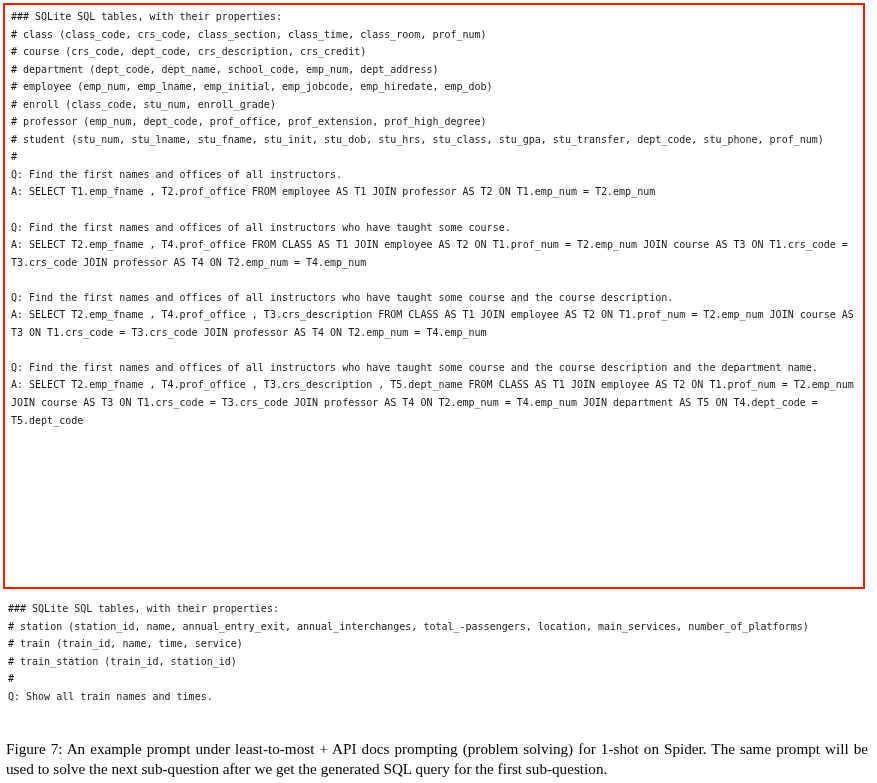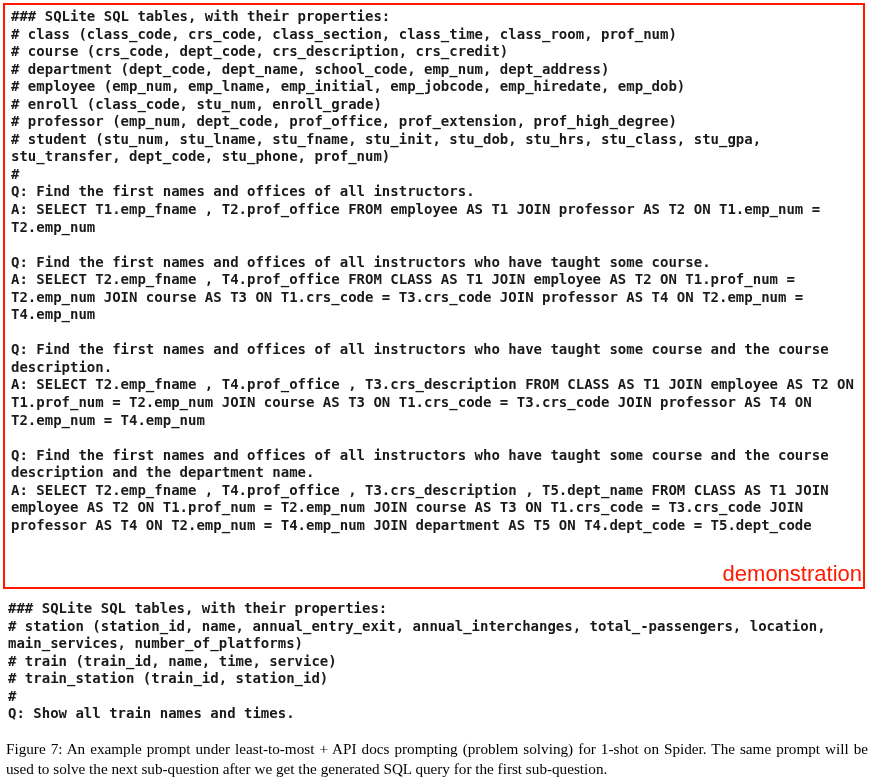--- a/index.html
+++ b/index.html
@@ -22,26 +22,25 @@
     top: 3px;
     width: 862px;
     height: 586px;
     box-sizing: border-box;
     border: 2px solid #ff1a00;
     background: #ffffff;
   }
 
   .mono-block {
     font-family: "DejaVu Sans Mono", monospace;
-    font-size: 14px;
+    font-size: 10px;
     line-height: 17.55px;
     color: #1a1a1a;
     white-space: pre-wrap;
     word-break: break-word;
-    font-weight: bold;
   }
 
   .demo-box .mono-block {
     position: absolute;
     left: 6px;
     top: 3px;
     width: 852px;
   }
 
   .demo-label {
@@ -96,21 +95,20 @@
 A: SELECT T1.emp_fname , T2.prof_office FROM employee AS T1 JOIN professor AS T2 ON T1.emp_num = T2.emp_num
 
 Q: Find the first names and offices of all instructors who have taught some course.
 A: SELECT T2.emp_fname , T4.prof_office FROM CLASS AS T1 JOIN employee AS T2 ON T1.prof_num = T2.emp_num JOIN course AS T3 ON T1.crs_code = T3.crs_code JOIN professor AS T4 ON T2.emp_num = T4.emp_num
 
 Q: Find the first names and offices of all instructors who have taught some course and the course description.
 A: SELECT T2.emp_fname , T4.prof_office , T3.crs_description FROM CLASS AS T1 JOIN employee AS T2 ON T1.prof_num = T2.emp_num JOIN course AS T3 ON T1.crs_code = T3.crs_code JOIN professor AS T4 ON T2.emp_num = T4.emp_num
 
 Q: Find the first names and offices of all instructors who have taught some course and the course description and the department name.
 A: SELECT T2.emp_fname , T4.prof_office , T3.crs_description , T5.dept_name FROM CLASS AS T1 JOIN employee AS T2 ON T1.prof_num = T2.emp_num JOIN course AS T3 ON T1.crs_code = T3.crs_code JOIN professor AS T4 ON T2.emp_num = T4.emp_num JOIN department AS T5 ON T4.dept_code = T5.dept_code</div>
-  <div class="demo-label">demonstration</div>
 </div>
 
 <div class="mono-block tail-block">### SQLite SQL tables, with their properties:
 # station (station_id, name, annual_entry_exit, annual_interchanges, total_-passengers, location, main_services, number_of_platforms)
 # train (train_id, name, time, service)
 # train_station (train_id, station_id)
 #
 Q: Show all train names and times.</div>
 
 <div class="caption">

